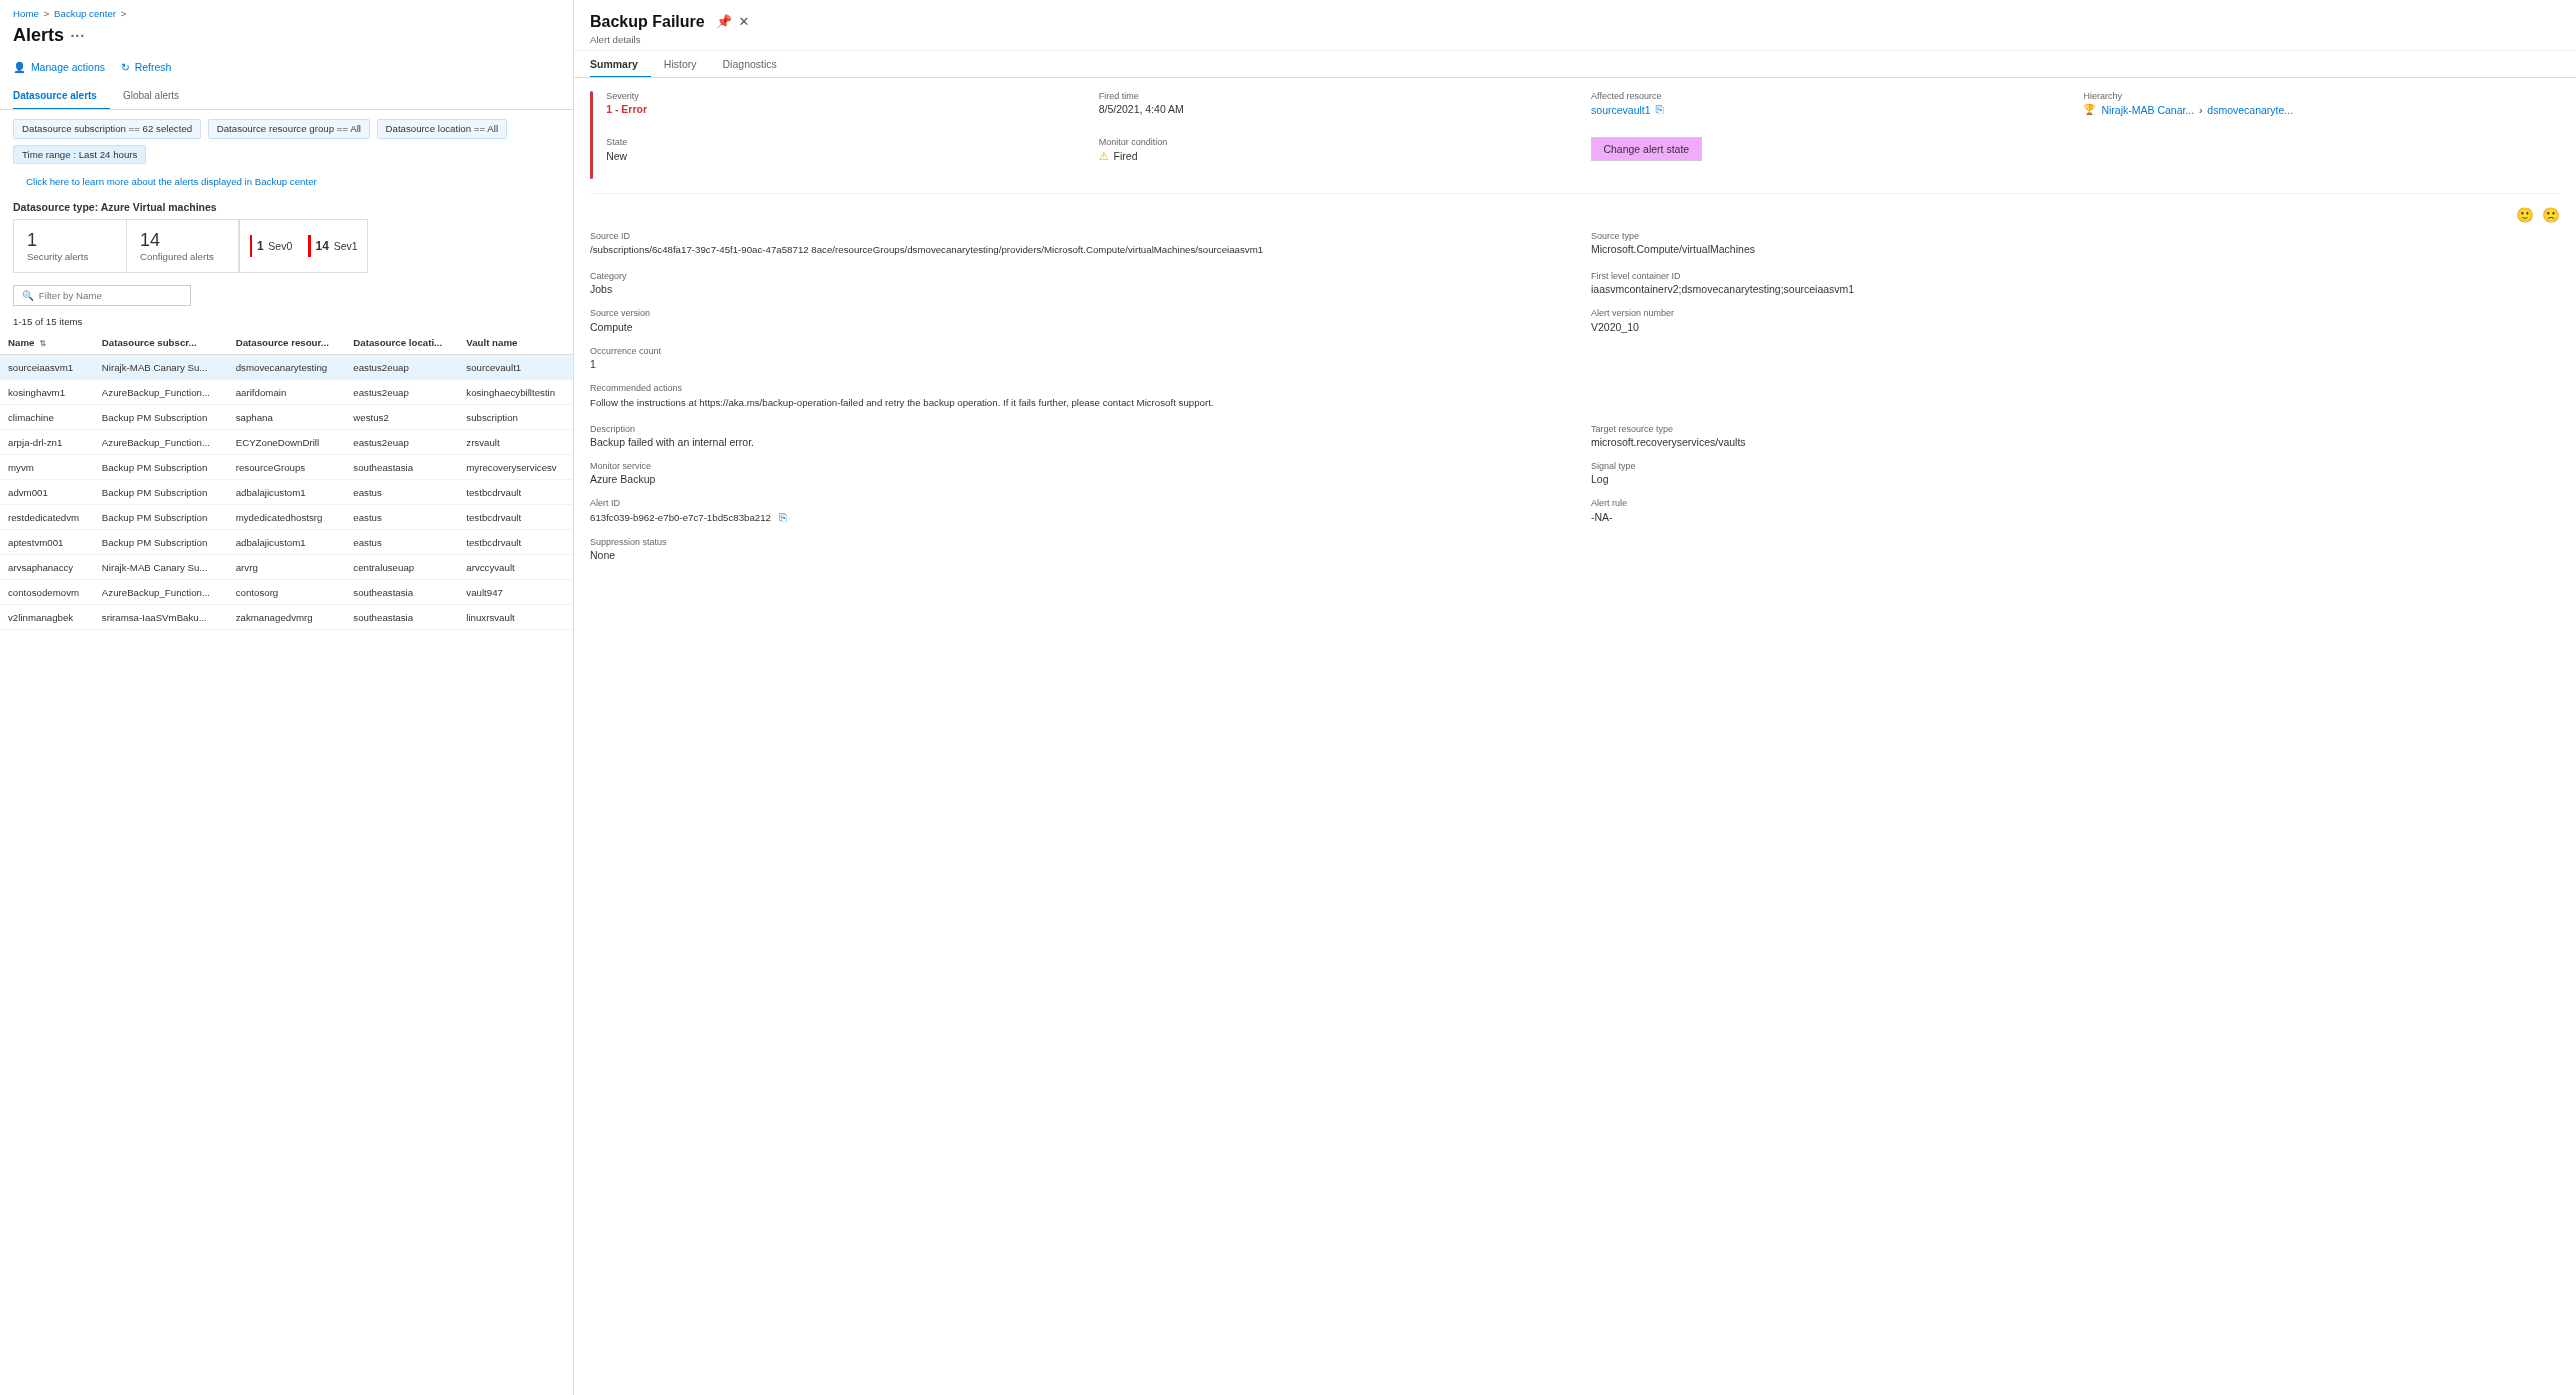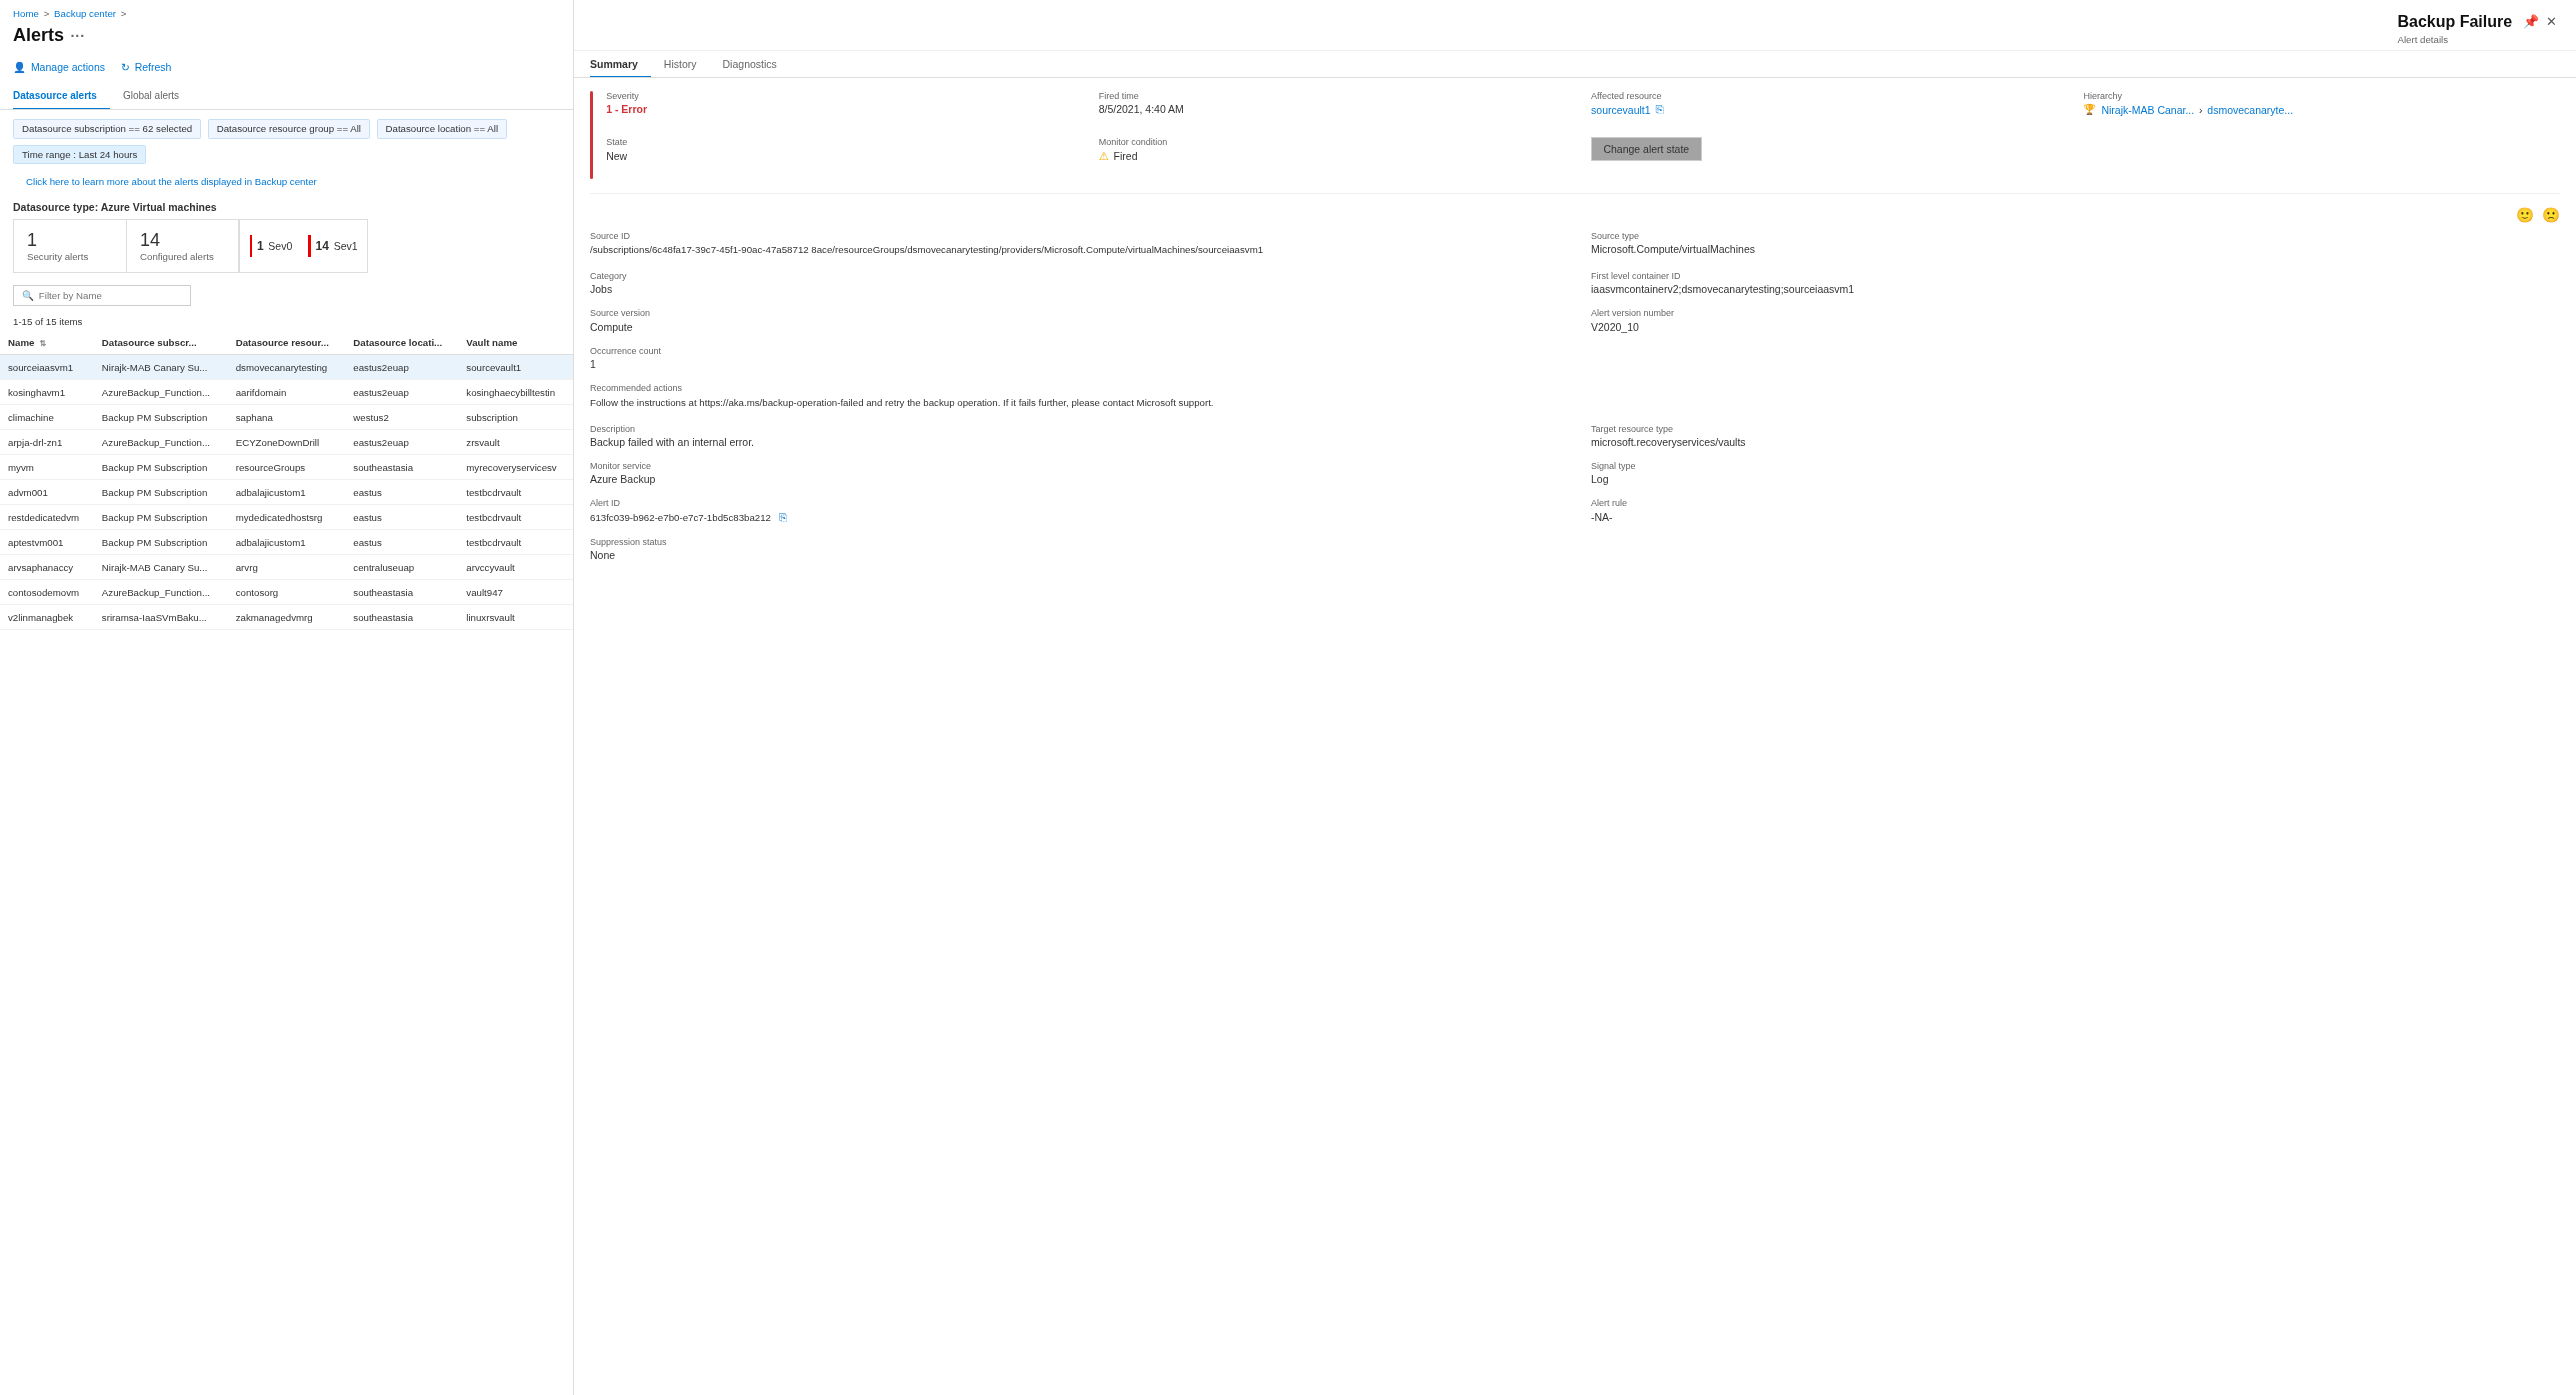--- a/index.html
+++ b/index.html
@@ -49,42 +49,42 @@
     .table-wrap { padding: 0 0; }
     table { width: 100%; border-collapse: collapse; }
     thead th { padding: 6.5px 8px; text-align: left; font-size: 9.7px; font-weight: 600; color: #333; border-bottom: 0.8px solid #ddd; white-space: nowrap; }
     thead th .sort-icon { color: #888; font-size: 8px; margin-left: 2.4px; }
     tbody tr { border-bottom: 0.8px solid #f0f0f0; cursor: pointer; }
     tbody tr.selected { background: #e8f3fc; }
     tbody td { padding: 6.5px 8px; font-size: 9.7px; color: #333; white-space: nowrap; overflow: hidden; text-overflow: ellipsis; max-width: 145px; }
 
     
     .right-panel { flex: 1; overflow-y: auto; background: #fff; position: relative; }
-    .panel-header { display: flex; align-items: flex-start; justify-content: flex-end; padding: 11.3px 16px 4.8px; border-bottom: 0.8px solid #eee; }
+    .panel-header { display: flex; align-items: flex-start; justify-content: flex-start; padding: 11.3px 16px 4.8px; border-bottom: 0.8px solid #eee; }
     .panel-title { font-size: 16px; font-weight: 600; color: #111; display: flex; align-items: center; gap: 8px; }
     .panel-subtitle { font-size: 9.7px; color: #666; margin-top: 1.6px; }
     .pin-icon, .close-icon { cursor: pointer; color: #555; font-size: 13px; border: none; background: none; padding: 3.2px; }
 
     .panel-tabs { display: flex; gap: 0; padding: 0 16px; border-bottom: 0.8px solid #ddd; }
     .panel-tab { padding: 6.5px 13px 6.5px 0; margin-right: 13px; font-size: 10.5px; cursor: pointer; color: #666; border-bottom: 1.6px solid transparent; }
     .panel-tab.active { color: #333; border-bottom: 1.6px solid #0078d4; font-weight: 600; }
 
     .panel-body { padding: 13px 16px; }
 
     .severity-row { display: flex; align-items: stretch; gap: 0; margin-bottom: 14.5px; }
     .severity-indicator { width: 3.2px; background: #d13438; border-radius: 1.6px; margin-right: 13px; }
     .detail-grid { display: grid; grid-template-columns: repeat(4, 1fr); gap: 21px 16px; margin-bottom: 16px; }
     .detail-item { }
     .detail-label { font-size: 9px; color: #666; margin-bottom: 2.4px; }
     .detail-value { font-size: 10.5px; color: #333; font-weight: 500; }
     .detail-value.error { color: #d13438; font-weight: 600; }
     .detail-value.flex-row { display: flex; align-items: center; gap: 4.8px; }
     .state-icon { color: #f7a800; font-size: 11.3px; }
 
-    .change-state-btn { border: 0.8px solid #ccc; background: #a3a3a3; padding: 4.8px 11.3px; font-size: 10.5px; cursor: pointer; color: #333; }
+    .change-state-btn { border: 0.8px solid #ccc; background: #f0abfc; padding: 4.8px 11.3px; font-size: 10.5px; cursor: pointer; color: #333; }
 
     .divider { border: none; border-top: 0.8px solid #eee; margin: 13px 0; }
 
     .feedback-row { display: flex; justify-content: flex-end; gap: 8px; margin-bottom: 6.5px; }
     .feedback-btn { background: none; border: none; font-size: 14.5px; cursor: pointer; color: #666; }
     .detail-wide-grid { display: grid; grid-template-columns: 1fr 1fr; gap: 13px 32px; }
     .detail-full { grid-column: 1 / -1; }
 
     .source-id-text { font-size: 9.7px; color: #333; line-height: 1.5; }
     .copy-icon { display: inline-block; cursor: pointer; color: #0078d4; font-size: 10.5px; margin-left: 3.2px; }

